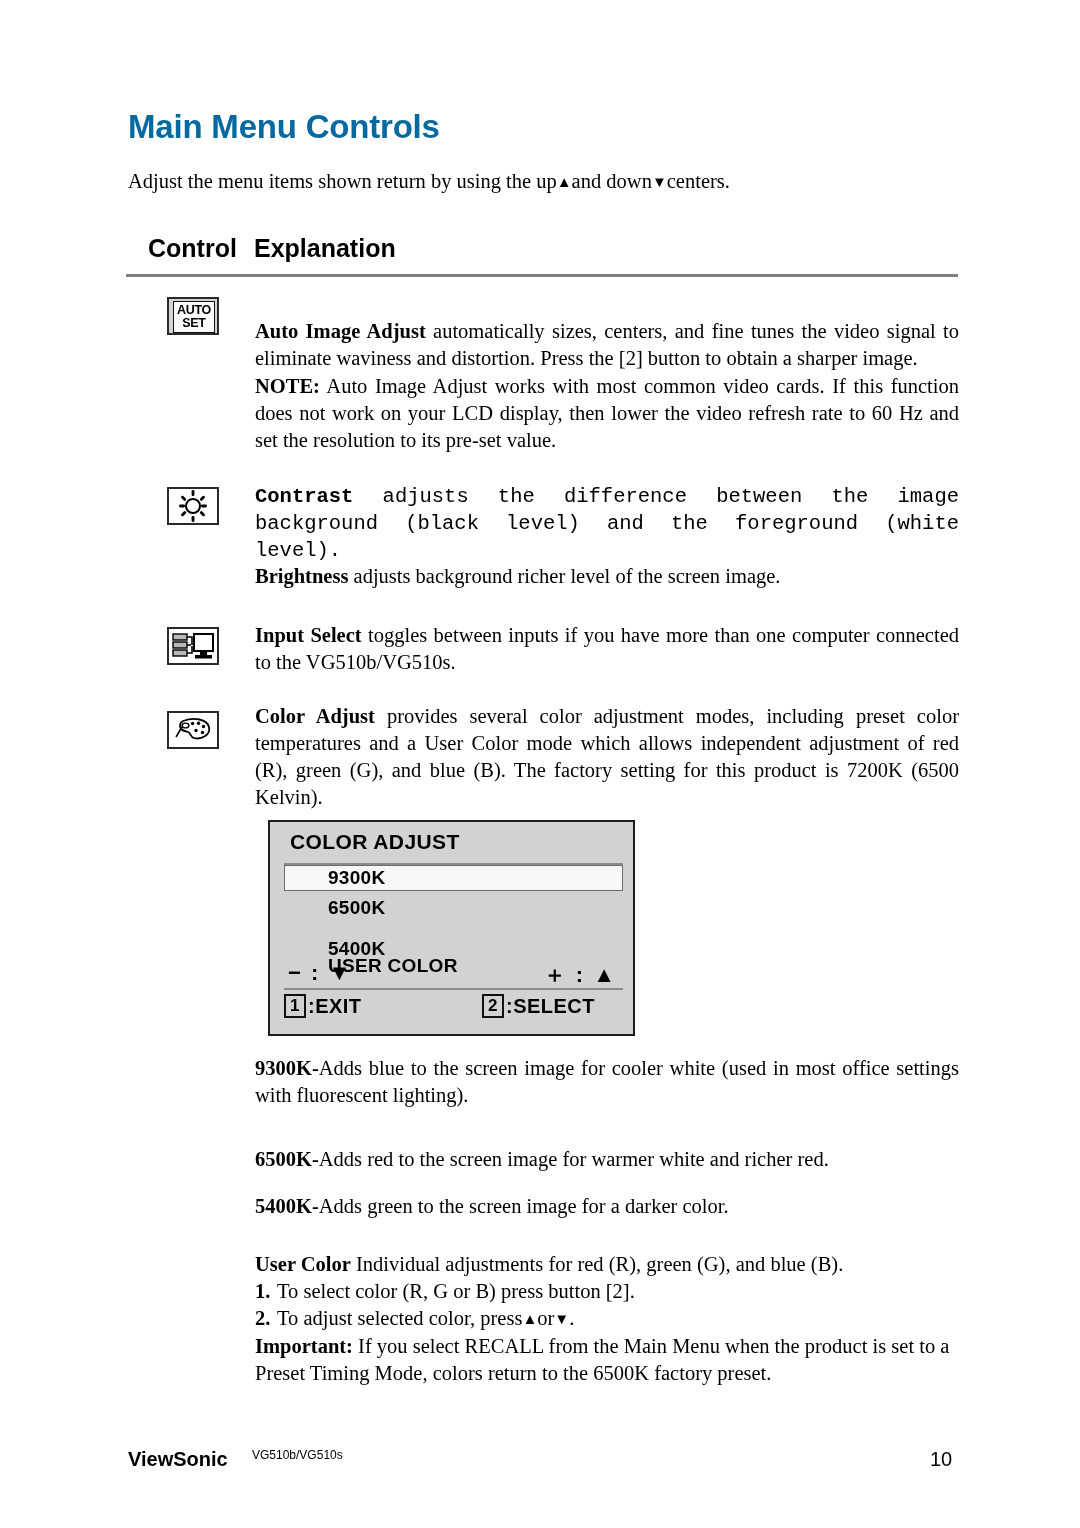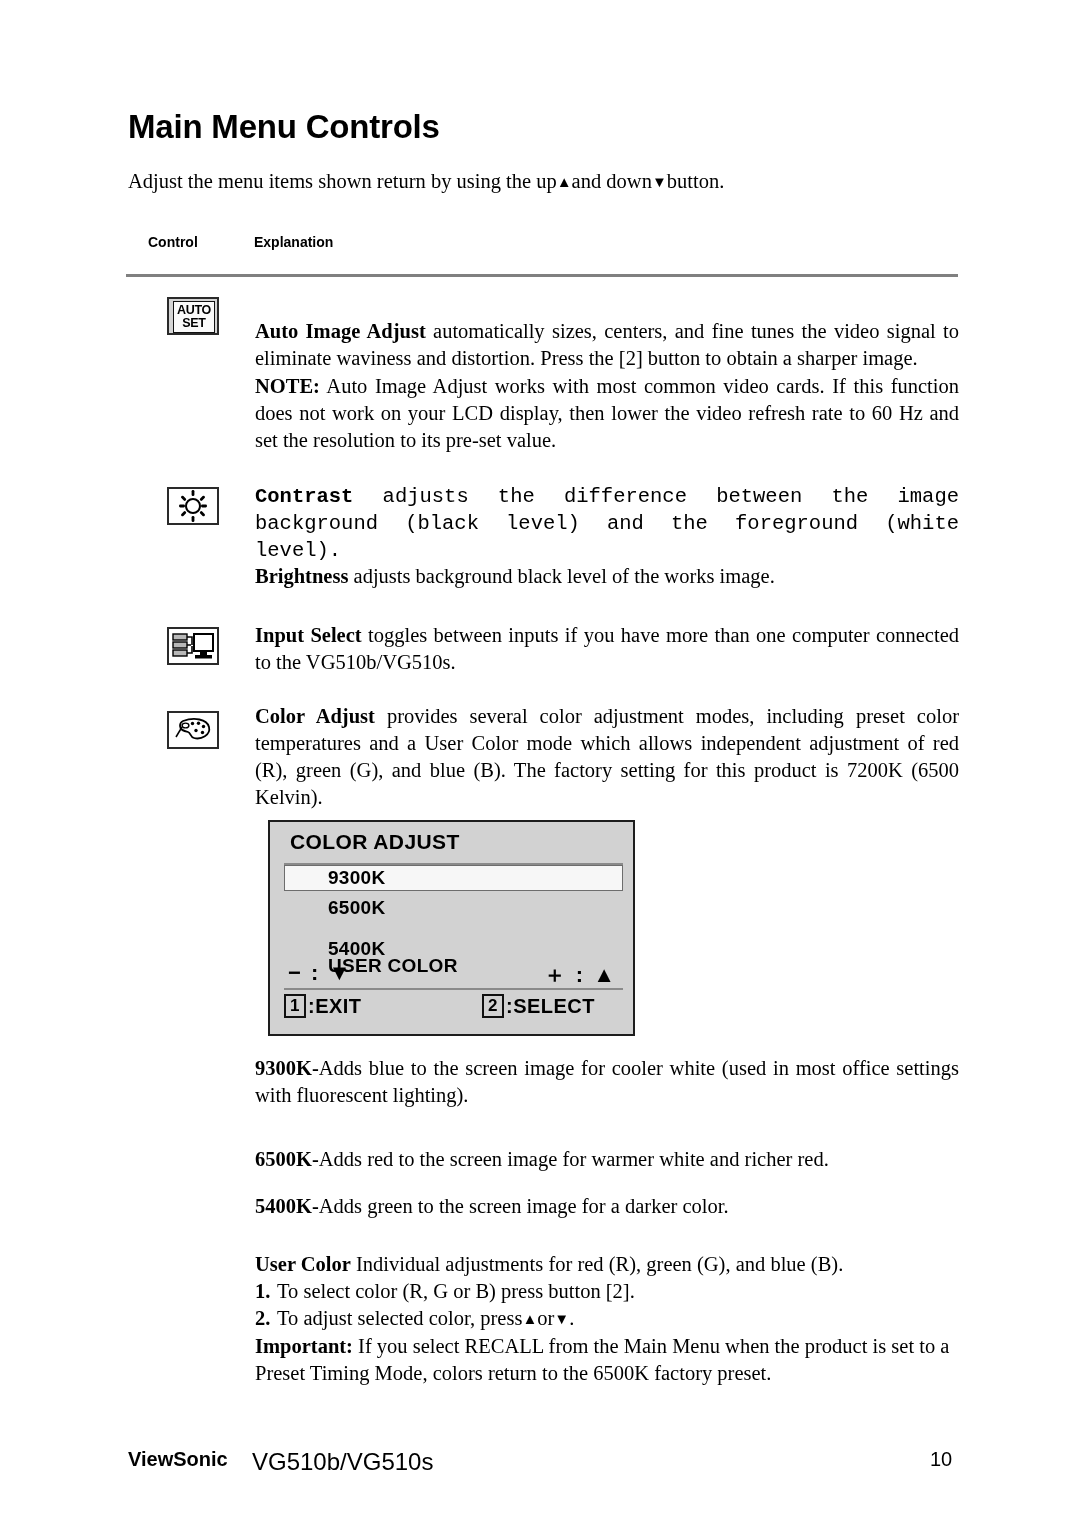--- a/index.html
+++ b/index.html
@@ -25,21 +25,21 @@
 
   
   .page-title {
     position: absolute;
     left: 128px;
     top: 108px;
     font-family: "Liberation Sans", sans-serif;
     font-weight: bold;
     font-size: 33px;
     letter-spacing: -0.2px;
-    color: #000000;
+    color: #0369a1;
     white-space: nowrap;
   }
 
   
   .intro {
     position: absolute;
     left: 128px;
     top: 168px;
     width: 830px;
     font-size: 20.5px;
@@ -48,21 +48,21 @@
   }
   .tri-up::before   { content: "\25B2"; font-size: 15px; vertical-align: 1px; }
   .tri-down::before { content: "\25BC"; font-size: 15px; vertical-align: 1px; }
 
   
   .col-head {
     position: absolute;
     top: 234px;
     font-family: "Liberation Sans", sans-serif;
     font-weight: bold;
-    font-size: 14px;
+    font-size: 25px;
     white-space: nowrap;
     text-align: right;
   }
   .col-head.control     { left: 148px; }
   .col-head.explanation { left: 254px; }
 
   .head-rule {
     position: absolute;
     left: 126px;
     top: 274px;
@@ -236,41 +236,41 @@
     font-family: "Liberation Sans", sans-serif;
     font-weight: bold;
     font-size: 20px;
     white-space: nowrap;
   }
   .footer-model {
     position: absolute;
     left: 252px;
     top: 1448px;
     font-family: "Liberation Sans", sans-serif;
-    font-size: 24px;
+    font-size: 12px;
     white-space: nowrap;
   }
   .footer-page {
     position: absolute;
     left: 930px;
     top: 1448px;
     font-family: "Liberation Sans", sans-serif;
     font-size: 20px;
     white-space: nowrap;
   }
 </style>
 </head>
 <body>
 
 <div class="page">
 
   <div class="page-title">Main Menu Controls</div>
 
   <div class="intro">
-    <span>Adjust the menu items shown return by using the up</span><span class="tri-up"></span><span>and down</span><span class="tri-down"></span><span>button.</span>
+    <span>Adjust the menu items shown return by using the up</span><span class="tri-up"></span><span>and down</span><span class="tri-down"></span><span>centers.</span>
   </div>
 
   <div class="col-head control">Control</div>
   <div class="col-head explanation">Explanation</div>
   <div class="head-rule"></div>
 
   <div class="icon-box autoset">
     <div class="autoset-inner">
       <span>AUTO</span>
       <span>SET</span>
@@ -327,21 +327,21 @@
 
   <div class="para p-note">
     <b>NOTE:</b><span> Auto Image Adjust works with most common video cards. If this function does not work on your LCD display, then lower the video refresh rate to 60 Hz and set the resolution to its pre-set value.</span>
   </div>
 
   <div class="para p-contrast">
     <b>Contrast</b><span> adjusts the difference between the image background  (black level) and the foreground (white level).</span>
   </div>
 
   <div class="para p-bright nojust">
-    <b>Brightness</b><span> adjusts background black level of the works image.</span>
+    <b>Brightness</b><span> adjusts background richer level of the screen image.</span>
   </div>
 
   <div class="para p-input">
     <b>Input Select</b><span> toggles between inputs if you have more than one computer connected to the VG510b/VG510s.</span>
   </div>
 
   <div class="para p-color">
     <b>Color Adjust</b><span> provides several color adjustment modes, including preset color temperatures and a User Color mode which allows independent adjustment of red (R), green (G), and blue (B). The factory setting for this product is 7200K (6500 Kelvin).</span>
   </div>
 

